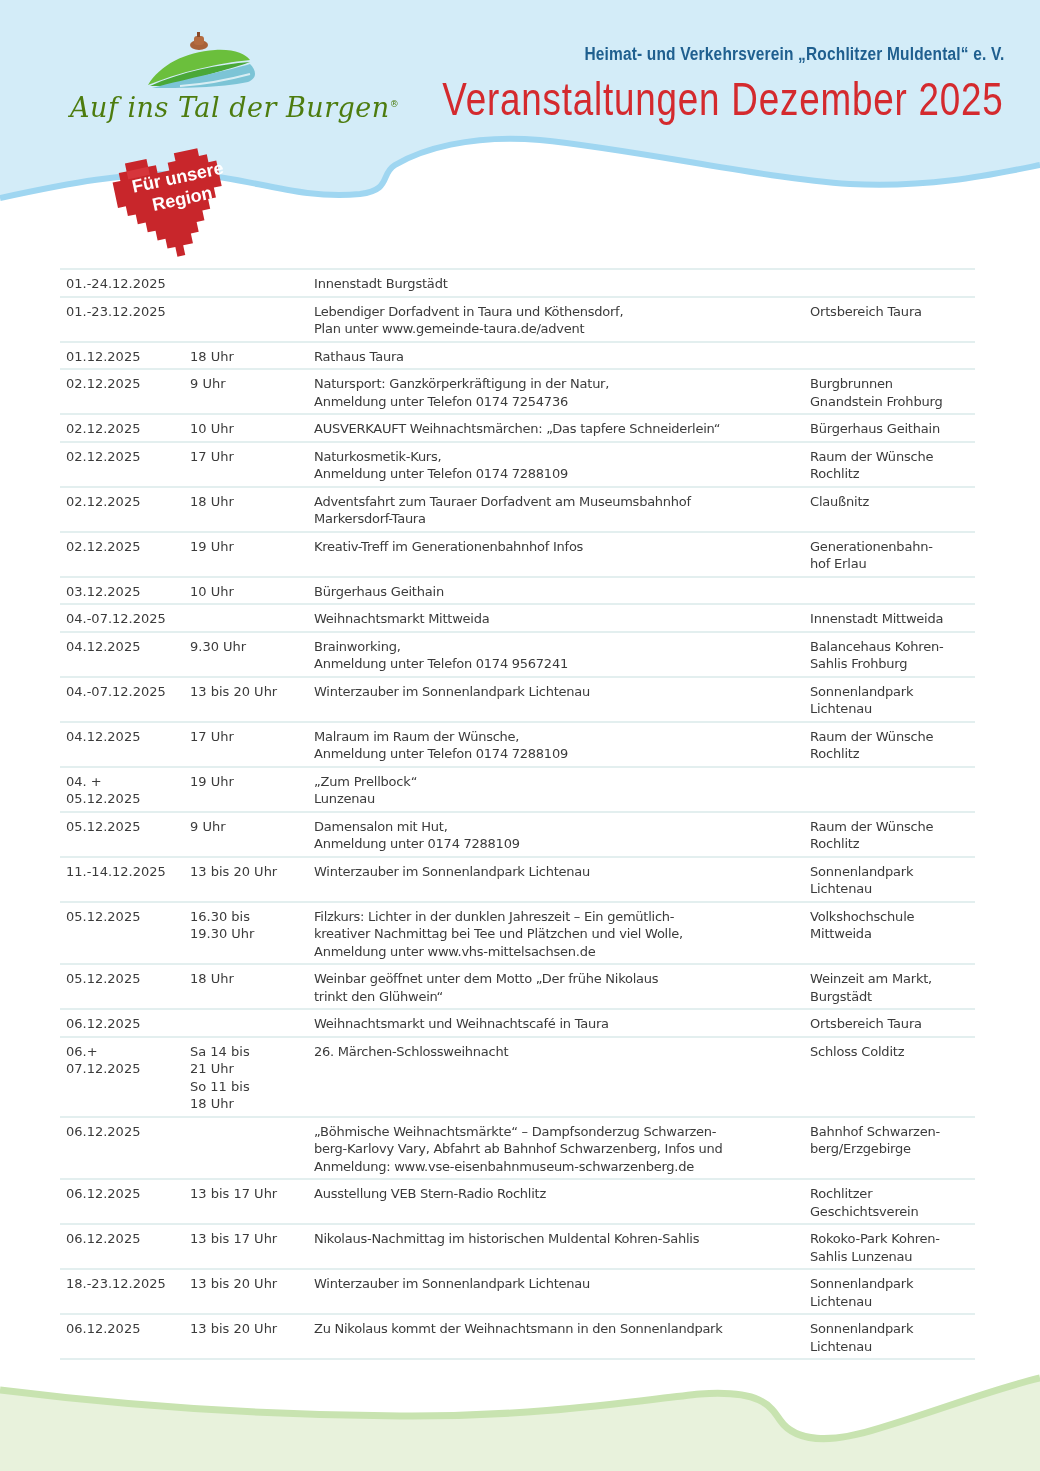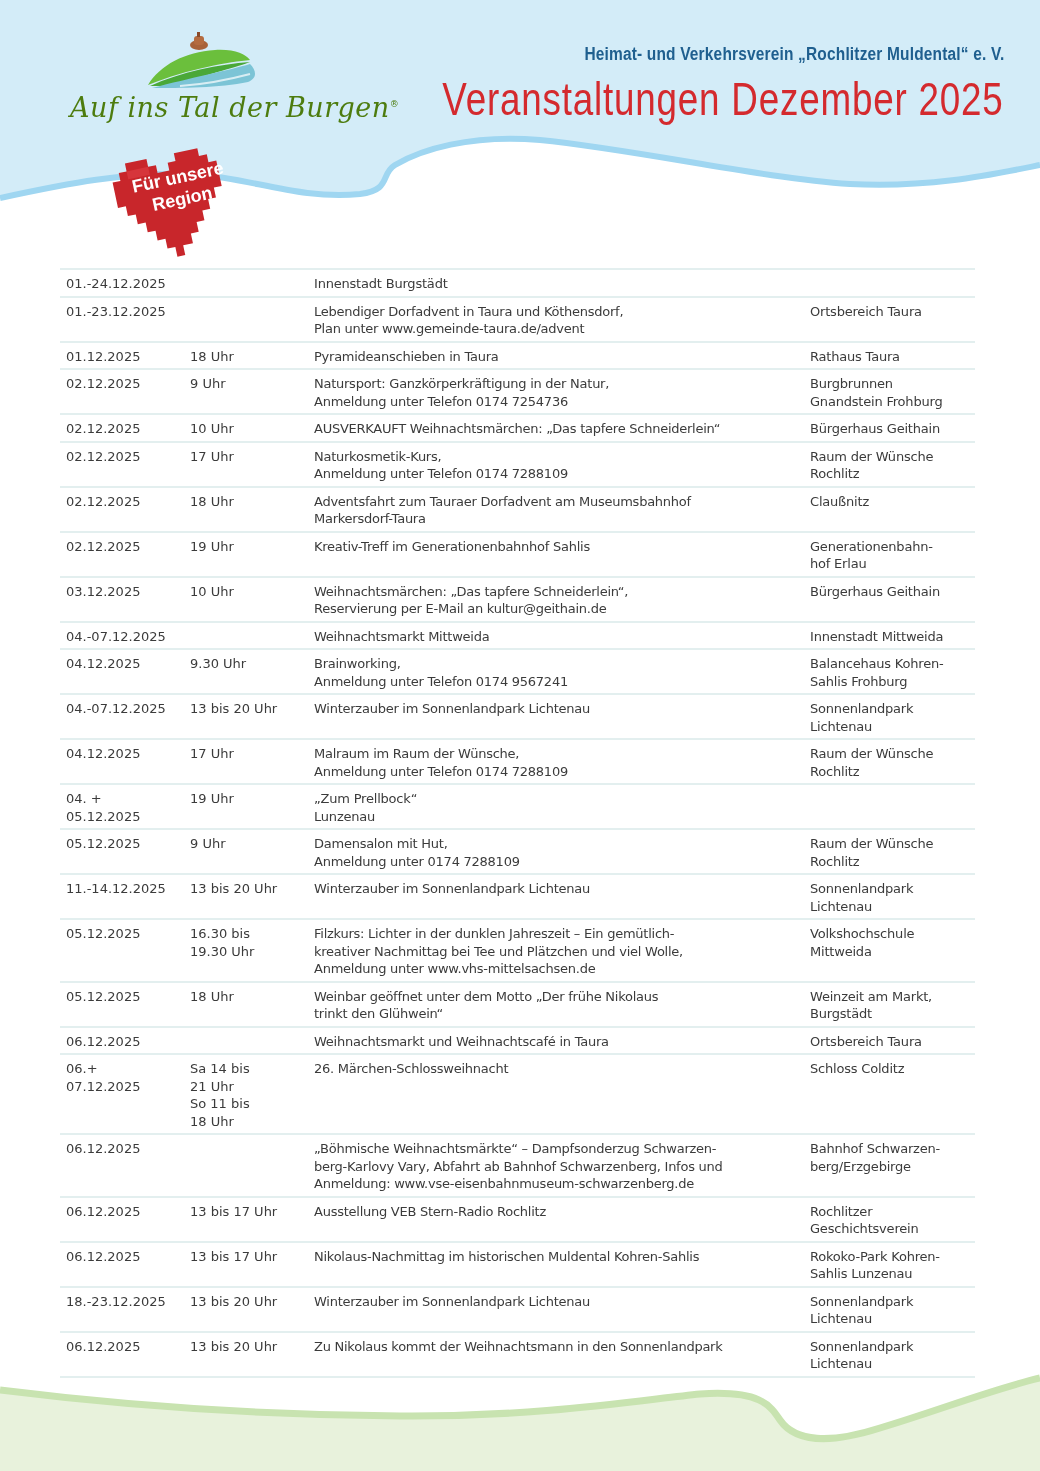--- a/index.html
+++ b/index.html
@@ -107,21 +107,20 @@
   <div class="row">
       <div class="c-date">01.-23.12.2025</div>
       <div class="c-time"></div>
       <div class="c-title">Lebendiger Dorfadvent in Taura und Köthensdorf,
 Plan unter www.gemeinde-taura.de/advent</div>
       <div class="c-place">Ortsbereich Taura</div>
     </div>
   <div class="row">
       <div class="c-date">01.12.2025</div>
       <div class="c-time">18 Uhr</div>
-      <div class="c-title">Pyramideanschieben in Taura</div>
       <div class="c-place">Rathaus Taura</div>
     </div>
   <div class="row">
       <div class="c-date">02.12.2025</div>
       <div class="c-time">9 Uhr</div>
       <div class="c-title">Natursport: Ganzkörperkräftigung in der Natur,
 Anmeldung unter Telefon 0174 7254736</div>
       <div class="c-place">Burgbrunnen
 Gnandstein Frohburg</div>
     </div>
@@ -142,29 +141,27 @@
   <div class="row">
       <div class="c-date">02.12.2025</div>
       <div class="c-time">18 Uhr</div>
       <div class="c-title">Adventsfahrt zum Tauraer Dorfadvent am Museumsbahnhof
 Markersdorf-Taura</div>
       <div class="c-place">Claußnitz</div>
     </div>
   <div class="row">
       <div class="c-date">02.12.2025</div>
       <div class="c-time">19 Uhr</div>
-      <div class="c-title">Kreativ-Treff im Generationenbahnhof Sahlis</div>
+      <div class="c-title">Kreativ-Treff im Generationenbahnhof Infos</div>
       <div class="c-place">Generationenbahn-
 hof Erlau</div>
     </div>
   <div class="row">
       <div class="c-date">03.12.2025</div>
       <div class="c-time">10 Uhr</div>
-      <div class="c-title">Weihnachtsmärchen: „Das tapfere Schneiderlein“,
-Reservierung per E-Mail an kultur@geithain.de</div>
       <div class="c-place">Bürgerhaus Geithain</div>
     </div>
   <div class="row">
       <div class="c-date">04.-07.12.2025</div>
       <div class="c-time"></div>
       <div class="c-title">Weihnachtsmarkt Mittweida</div>
       <div class="c-place">Innenstadt Mittweida</div>
     </div>
   <div class="row">
       <div class="c-date">04.12.2025</div>

